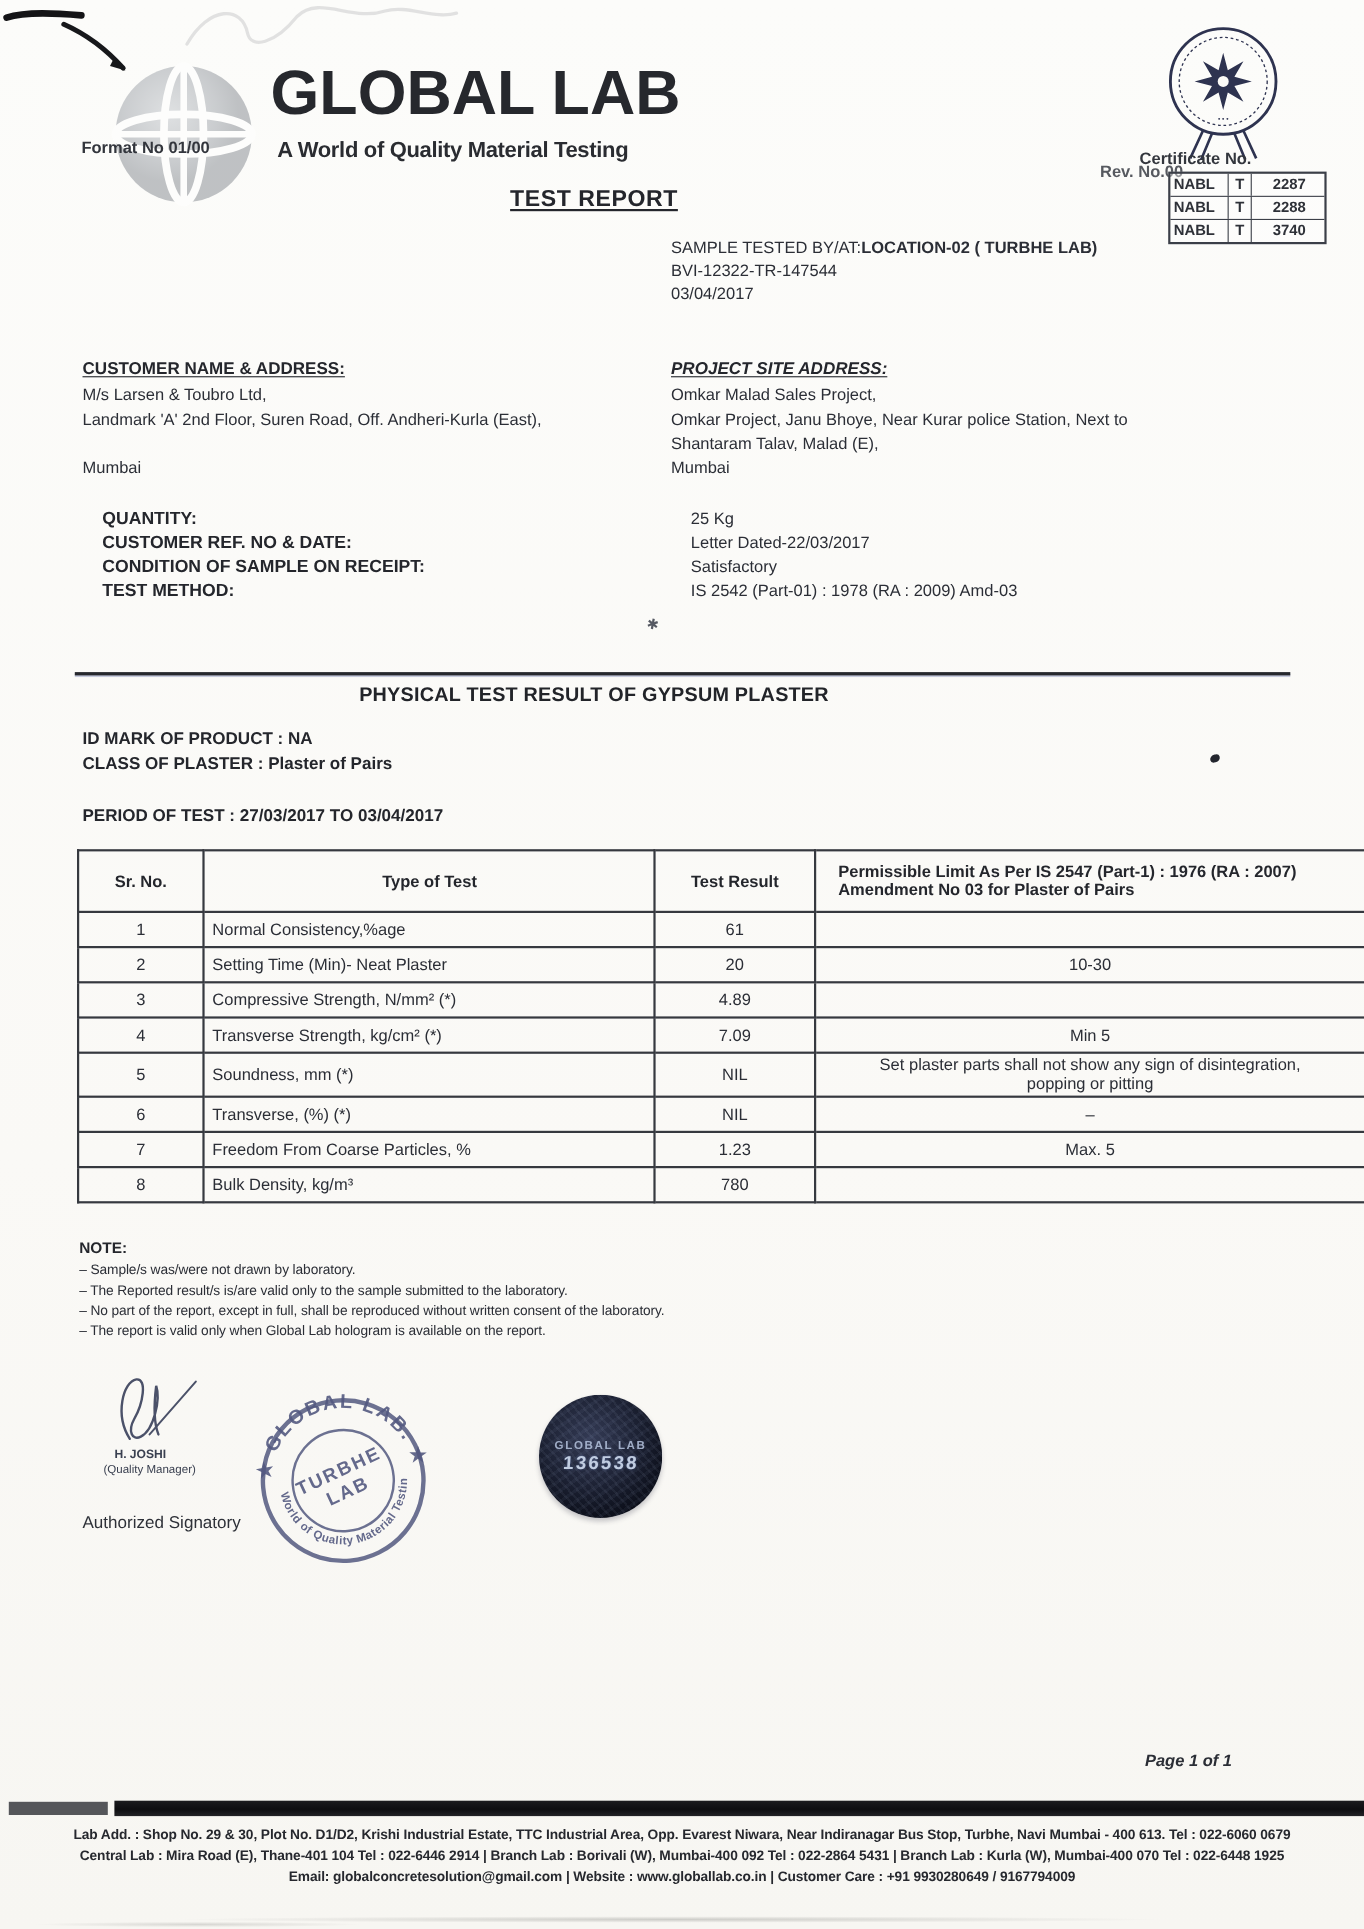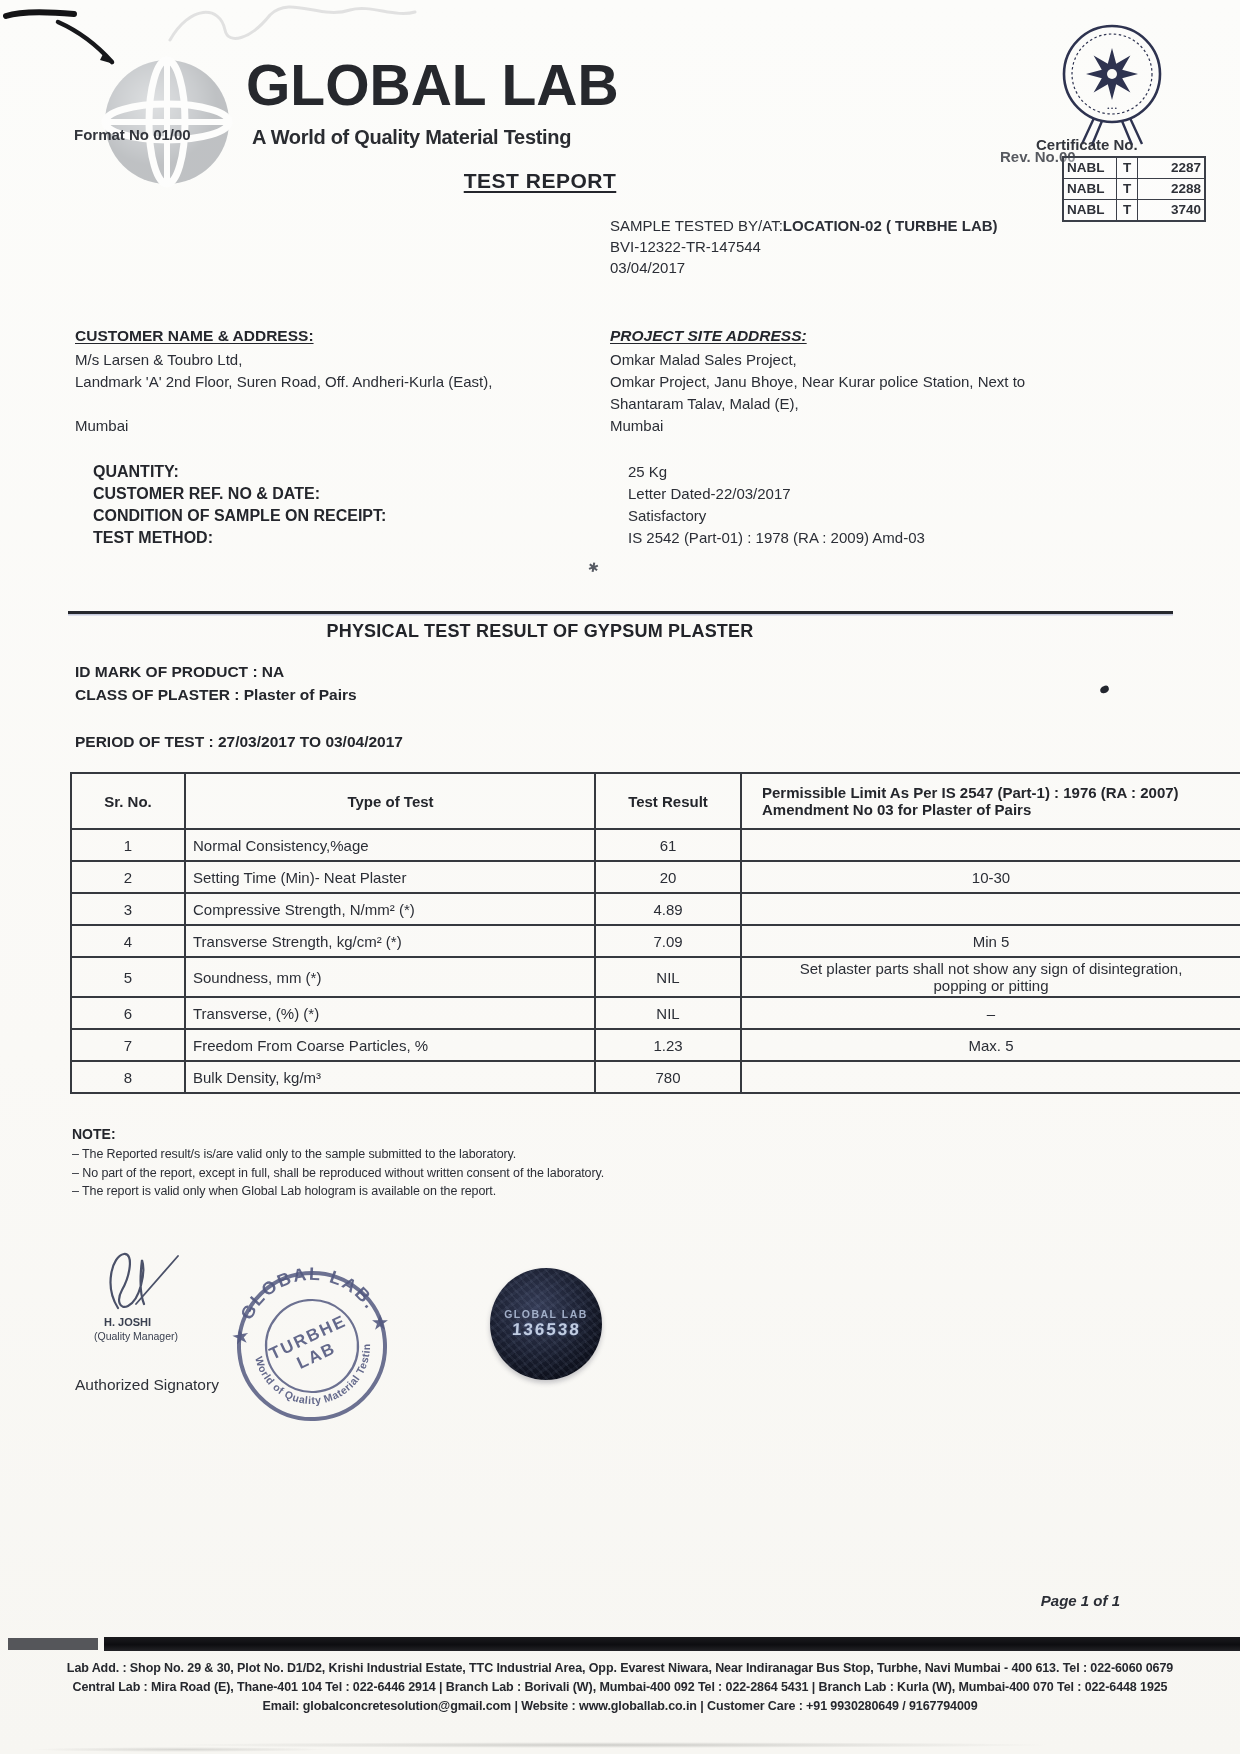--- a/index.html
+++ b/index.html
@@ -16,21 +16,21 @@
   .tagline{left:252px;top:126px;font-size:20px;font-weight:bold;letter-spacing:-0.3px;color:#2a2c31;}
   .report-title{left:340px;top:169px;width:400px;text-align:center;font-size:21px;font-weight:bold;letter-spacing:0.5px;text-decoration:underline;text-underline-offset:3px;color:#24262c;}
   .cert-label{left:1036px;top:136px;font-size:15px;font-weight:600;color:#33363d;}
   .rev-label{left:1000px;top:148px;font-size:15px;font-weight:600;color:#3a3d45;opacity:.85;}
   .nabl-table{left:1062px;top:156px;border:2px solid #3b3f48;background:rgba(255,255,255,.4);}
   .nabl-row{display:flex;}
   .nabl-row + .nabl-row{border-top:1.5px solid #3b3f48;}
   .nabl-cell{font-size:13.5px;font-weight:600;color:#2e3138;padding:1px 3px;height:18px;line-height:18px;}
   .nabl-c1{width:46px;}
   .nabl-c2{width:14px;border-left:1.5px solid #3b3f48;text-align:center;}
-  .nabl-c3{width:44px;border-left:1.5px solid #3b3f48;text-align:right;padding-left:19px;}
+  .nabl-c3{width:44px;border-left:1.5px solid #3b3f48;text-align:left;padding-left:19px;}
   
   .info-left{left:75px;top:215px;font-size:15px;line-height:21px;}
   .info-right{left:610px;top:215px;font-size:15px;line-height:21px;}
   .addr-left{left:75px;top:325px;font-size:15px;line-height:22px;}
   .addr-right{left:610px;top:325px;font-size:15px;line-height:22px;}
   .addr-head{font-weight:bold;text-decoration:underline;text-underline-offset:2px;margin-bottom:2px;font-size:15.5px;color:#24262c;}
   .addr-head.it{font-style:italic;}
   .addr-line{min-height:22px;}
   .samples{left:93px;top:461px;}
   .sample-row{display:flex;height:22px;line-height:22px;}
@@ -276,20 +276,21 @@
           <td class="c-res">780</td>
           <td class="c-lim"></td>
         </tr>
       </tbody>
   </table>
 
   <div class="abs note">
     <div class="note-head">NOTE:</div>
     <div>
 
+    <div class="note-line">– Sample/s was/were not drawn by laboratory.</div>
         <div class="note-line">– The Reported result/s is/are valid only to the sample submitted to the laboratory.</div>
         <div class="note-line">– No part of the report, except in full, shall be reproduced without written consent of the laboratory.</div>
         <div class="note-line">– The report is valid only when Global Lab hologram is available on the report.</div>
       </div>
   </div>
 
   <svg class="abs" style="left:96px;top:1246px;opacity:.9;" width="100" height="72">
     <path d="M22 62 C 8 40, 16 10, 28 8 C 38 7, 34 30, 26 44 C 20 55, 24 64, 32 60 C 44 54, 50 26, 46 14 C 44 30, 44 48, 48 58" stroke="#39405a" stroke-width="2.2" fill="none" stroke-linecap="round"></path>
     <path d="M40 58 L 82 10" stroke="#39405a" stroke-width="1.8" fill="none" stroke-linecap="round"></path>
   </svg>

